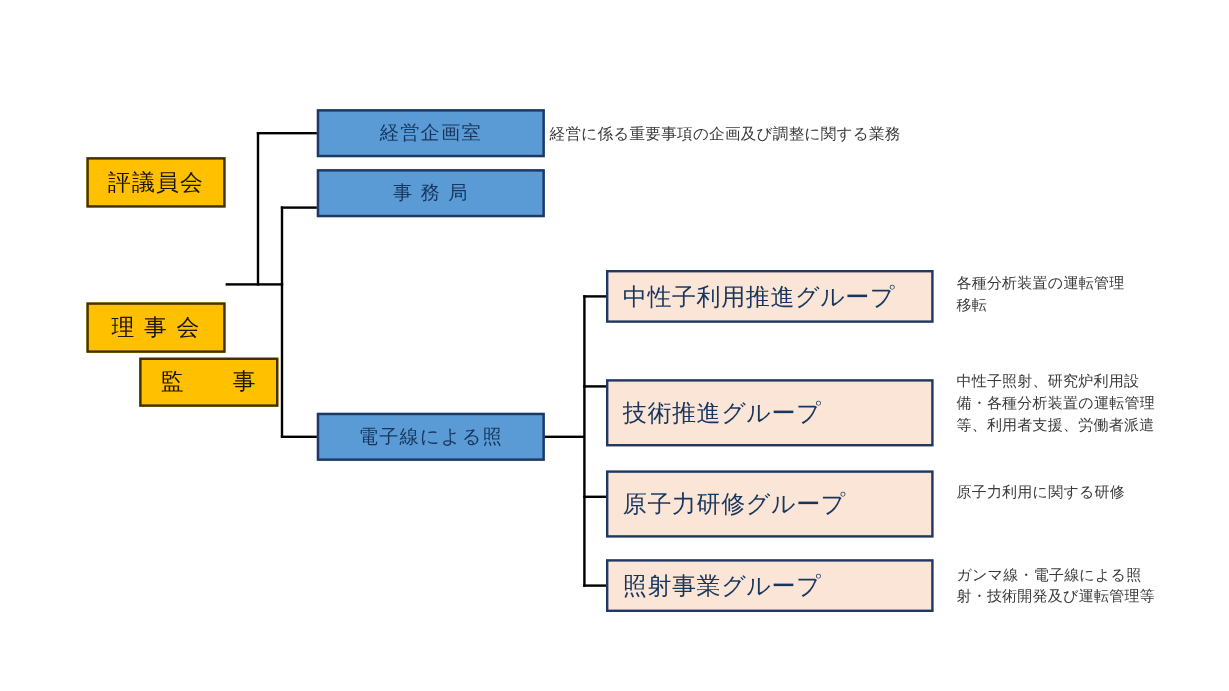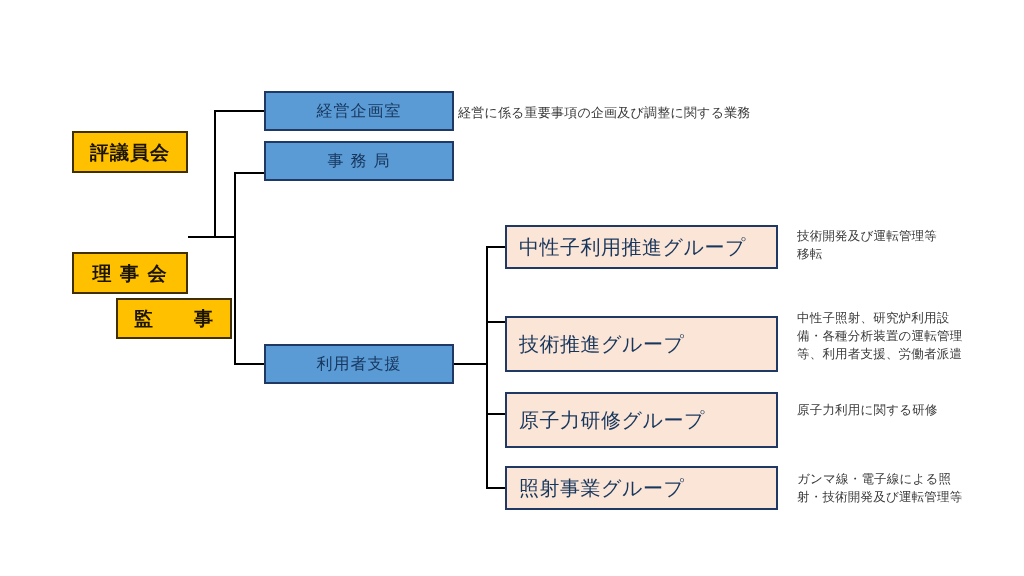--- a/index.html
+++ b/index.html
@@ -25,21 +25,20 @@
     line-height: 1.1;
     color: #17365d;
     white-space: nowrap;
   }
   .box-gov {
     background: #ffc000;
     border: 2px solid #403000;
     color: #1a1400;
     font-size: 19px;
     letter-spacing: 1px;
-    font-weight: bold;
   }
   .box-div {
     background: #5b9bd5;
     border: 2px solid #1f3864;
     color: #17365d;
     font-size: 16px;
     letter-spacing: 1px;
   }
   .box-group {
     background: #fbe5d6;
@@ -87,42 +86,42 @@
 
   <div class="box box-div" style="left:264px; top:91px; width:190px; height:40px;">
     <span>経営企画室</span>
   </div>
 
   <div class="box box-div" style="left:264px; top:141px; width:190px; height:40px;">
     <span>事 務 局</span>
   </div>
 
   <div class="box box-div" style="left:264px; top:344px; width:190px; height:40px;">
-    <span>利用者支援</span>
+    <span>電子線による照</span>
   </div>
 
   <div class="box box-group" style="left:505px; top:225px; width:273px; height:44px;">
     <span>中性子利用推進グループ</span>
   </div>
 
   <div class="box box-group" style="left:505px; top:300px; width:273px; height:56px;margin-top:16px;">
     <span>技術推進グループ</span>
   </div>
 
   <div class="box box-group" style="left:505px; top:392px; width:273px; height:56px;">
     <span>原子力研修グループ</span>
   </div>
 
   <div class="box box-group" style="left:505px; top:466px; width:273px; height:44px;">
     <span>照射事業グループ</span>
   </div>
 
   <div class="note note-wide" style="left:458px; top:104px;">経営に係る重要事項の企画及び調整に関する業務</div>
 
-  <div class="note" style="left:797px; top:227px;">技術開発及び運転管理等
+  <div class="note" style="left:797px; top:227px;">各種分析装置の運転管理
 移転</div>
 
   <div class="note" style="left:797px; top:309px;">中性子照射、研究炉利用設
 備・各種分析装置の運転管理
 等、利用者支援、労働者派遣</div>
 
   <div class="note" style="left:797px; top:401px;">原子力利用に関する研修</div>
 
   <div class="note" style="left:797px; top:470px;">ガンマ線・電子線による照
 射・技術開発及び運転管理等</div>

